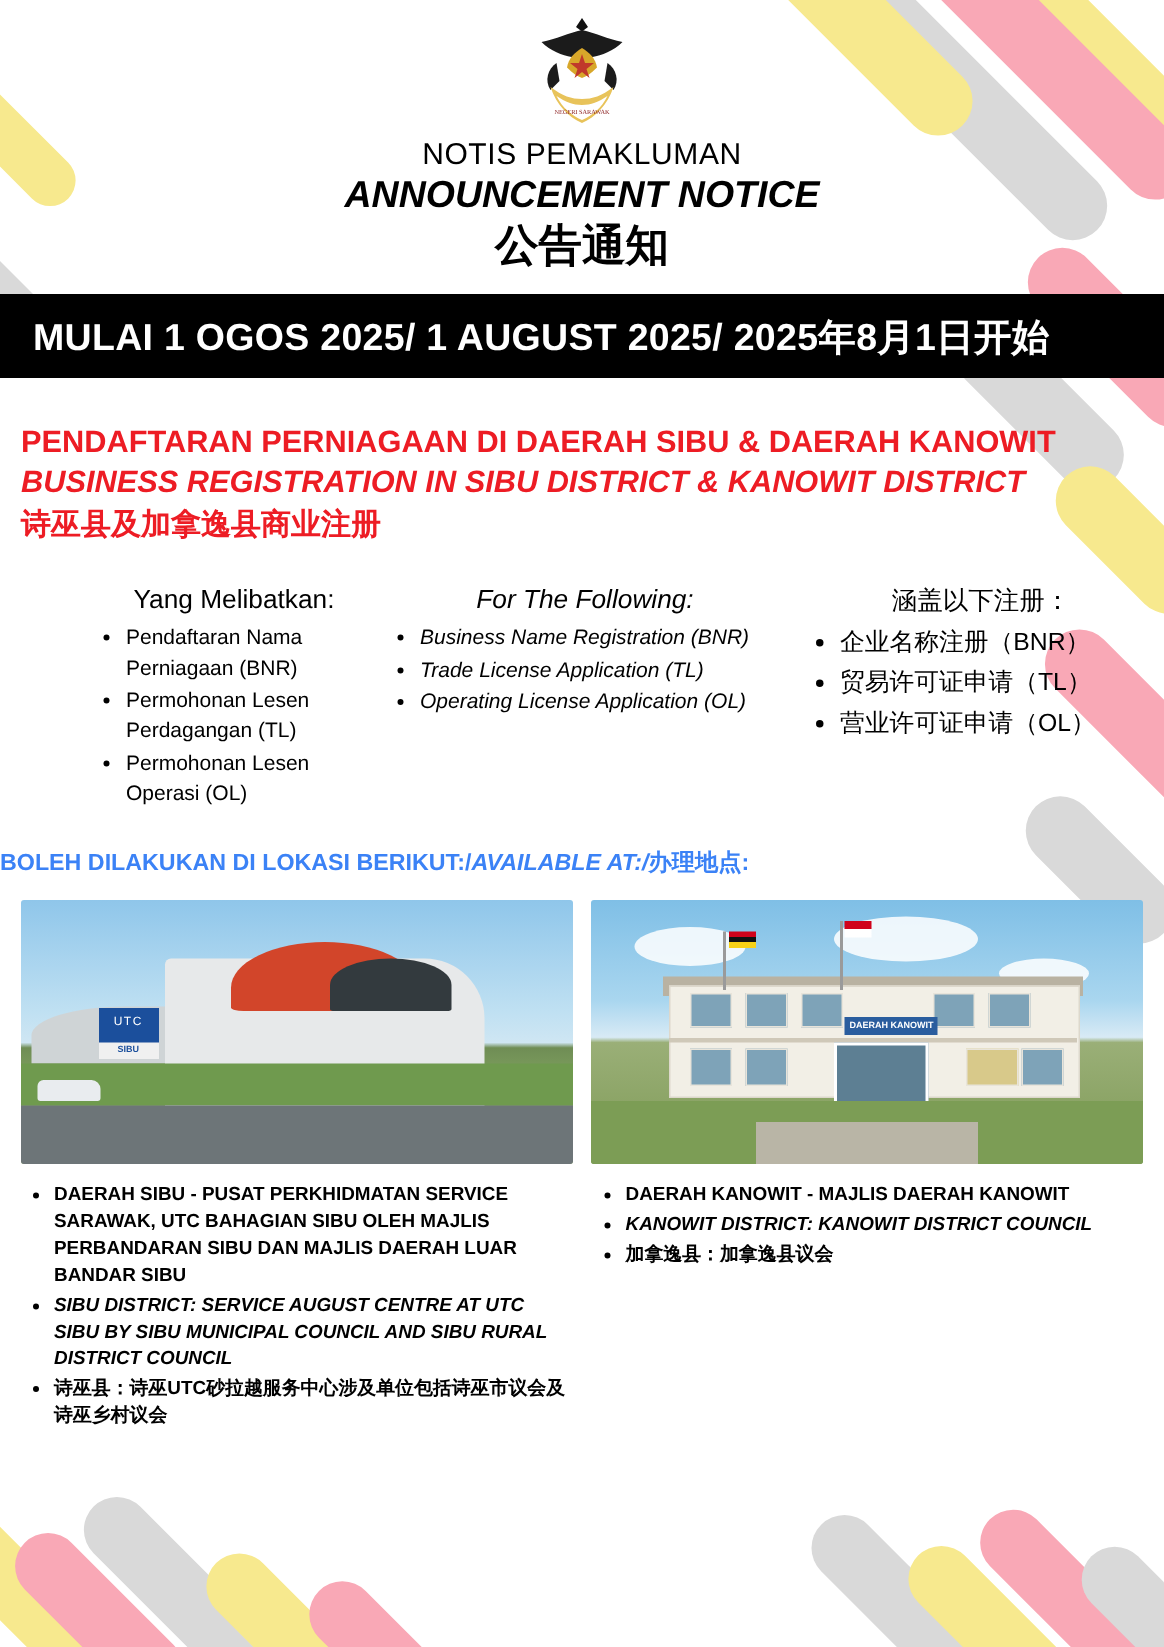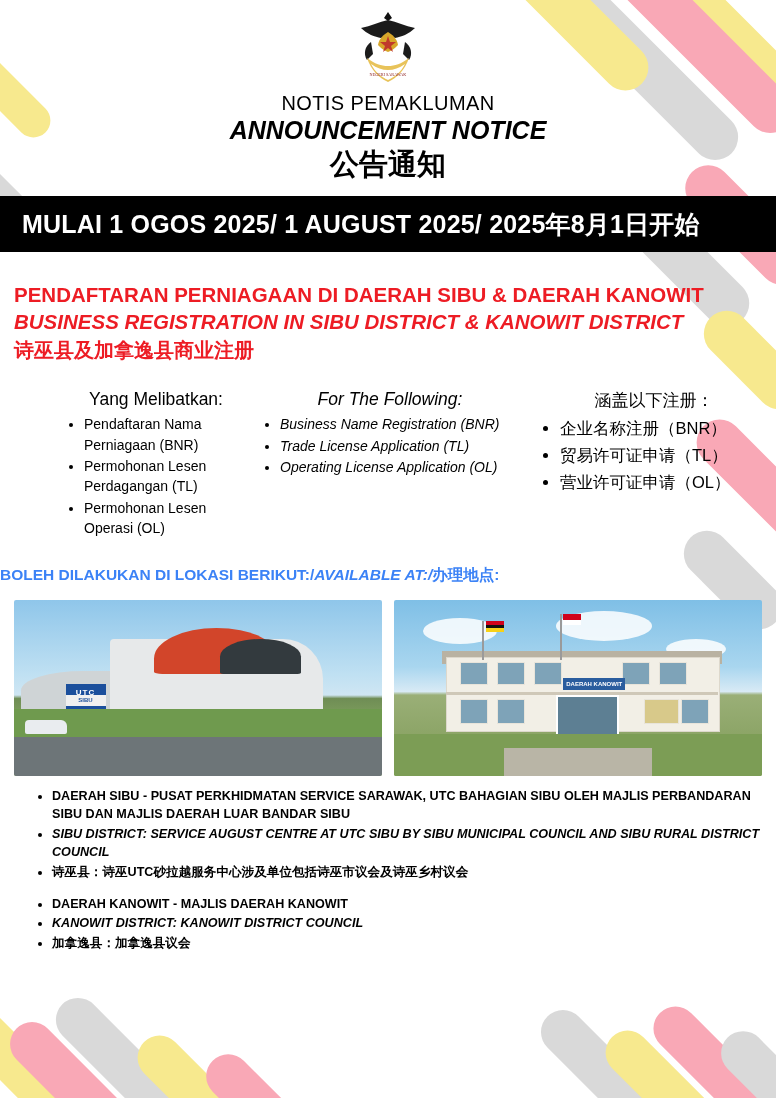--- a/index.html
+++ b/index.html
@@ -241,25 +241,24 @@
   }
   .utc-sign {
     position: absolute;
     left: 14%;
     top: 41%;
     width: 40px;
     height: 32px;
     background: #1b4f9c;
     color: #fff;
     font-size: 8px;
-    font-weight: bold;
+    font-weight: normal;
     text-align: center;
     line-height: 17px;
     letter-spacing: 1px;
-    margin-top: 12px;
   }
   .utc-sign2 {
     position: absolute;
     left: 14%;
     top: 54%;
     width: 40px;
     height: 11px;
     background: #f0f0f0;
     color: #1b4f9c;
     font-size: 6px;
@@ -375,23 +374,22 @@
     left: 30%;
     bottom: 0;
     width: 40%;
     height: 16%;
     background: #b9b5a6;
   }
 
   
   .captions {
     display: flex;
-    padding: 12px 14px 0 28px;
+    padding: 12px 14px 0 12px;
     gap: 12px;
-    flex-direction: column;
   }
   .cap-col { flex: 1 1 0; }
   .cap-col ul {
     margin: 0;
     padding-left: 24px;
     list-style-type: disc;
   }
   .cap-col li {
     font-size: 12.6px;
     font-weight: bold;

